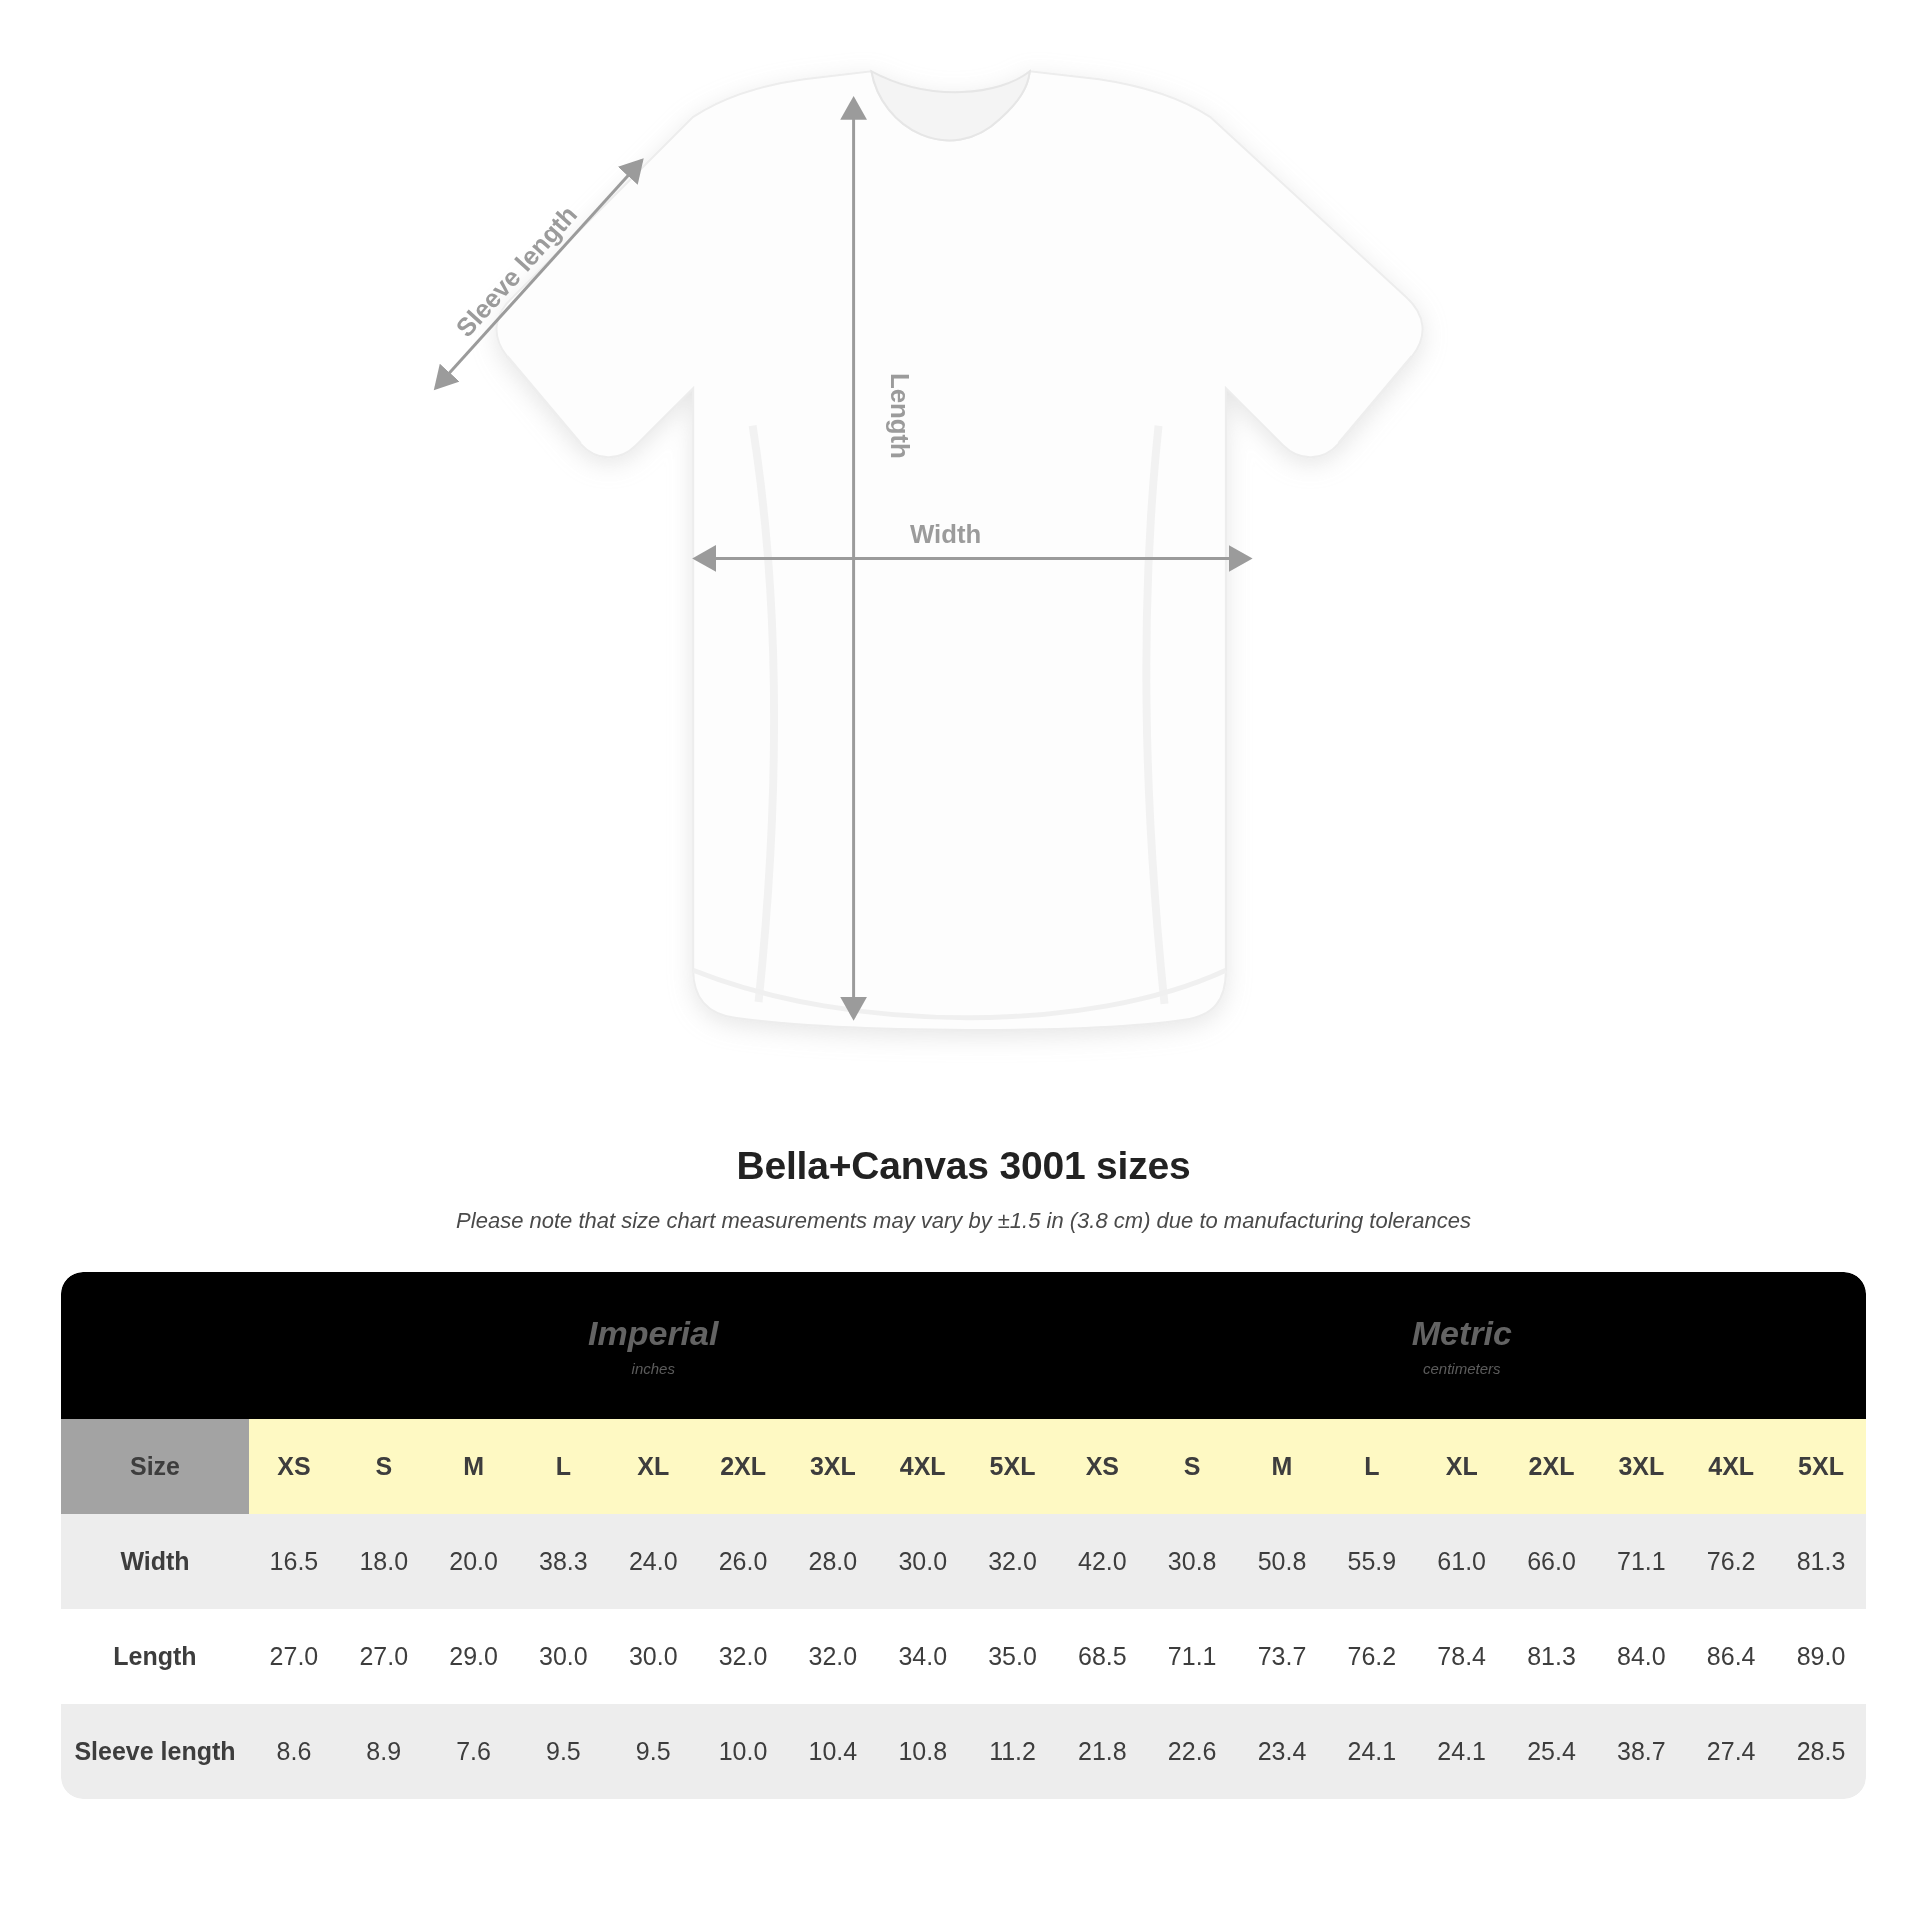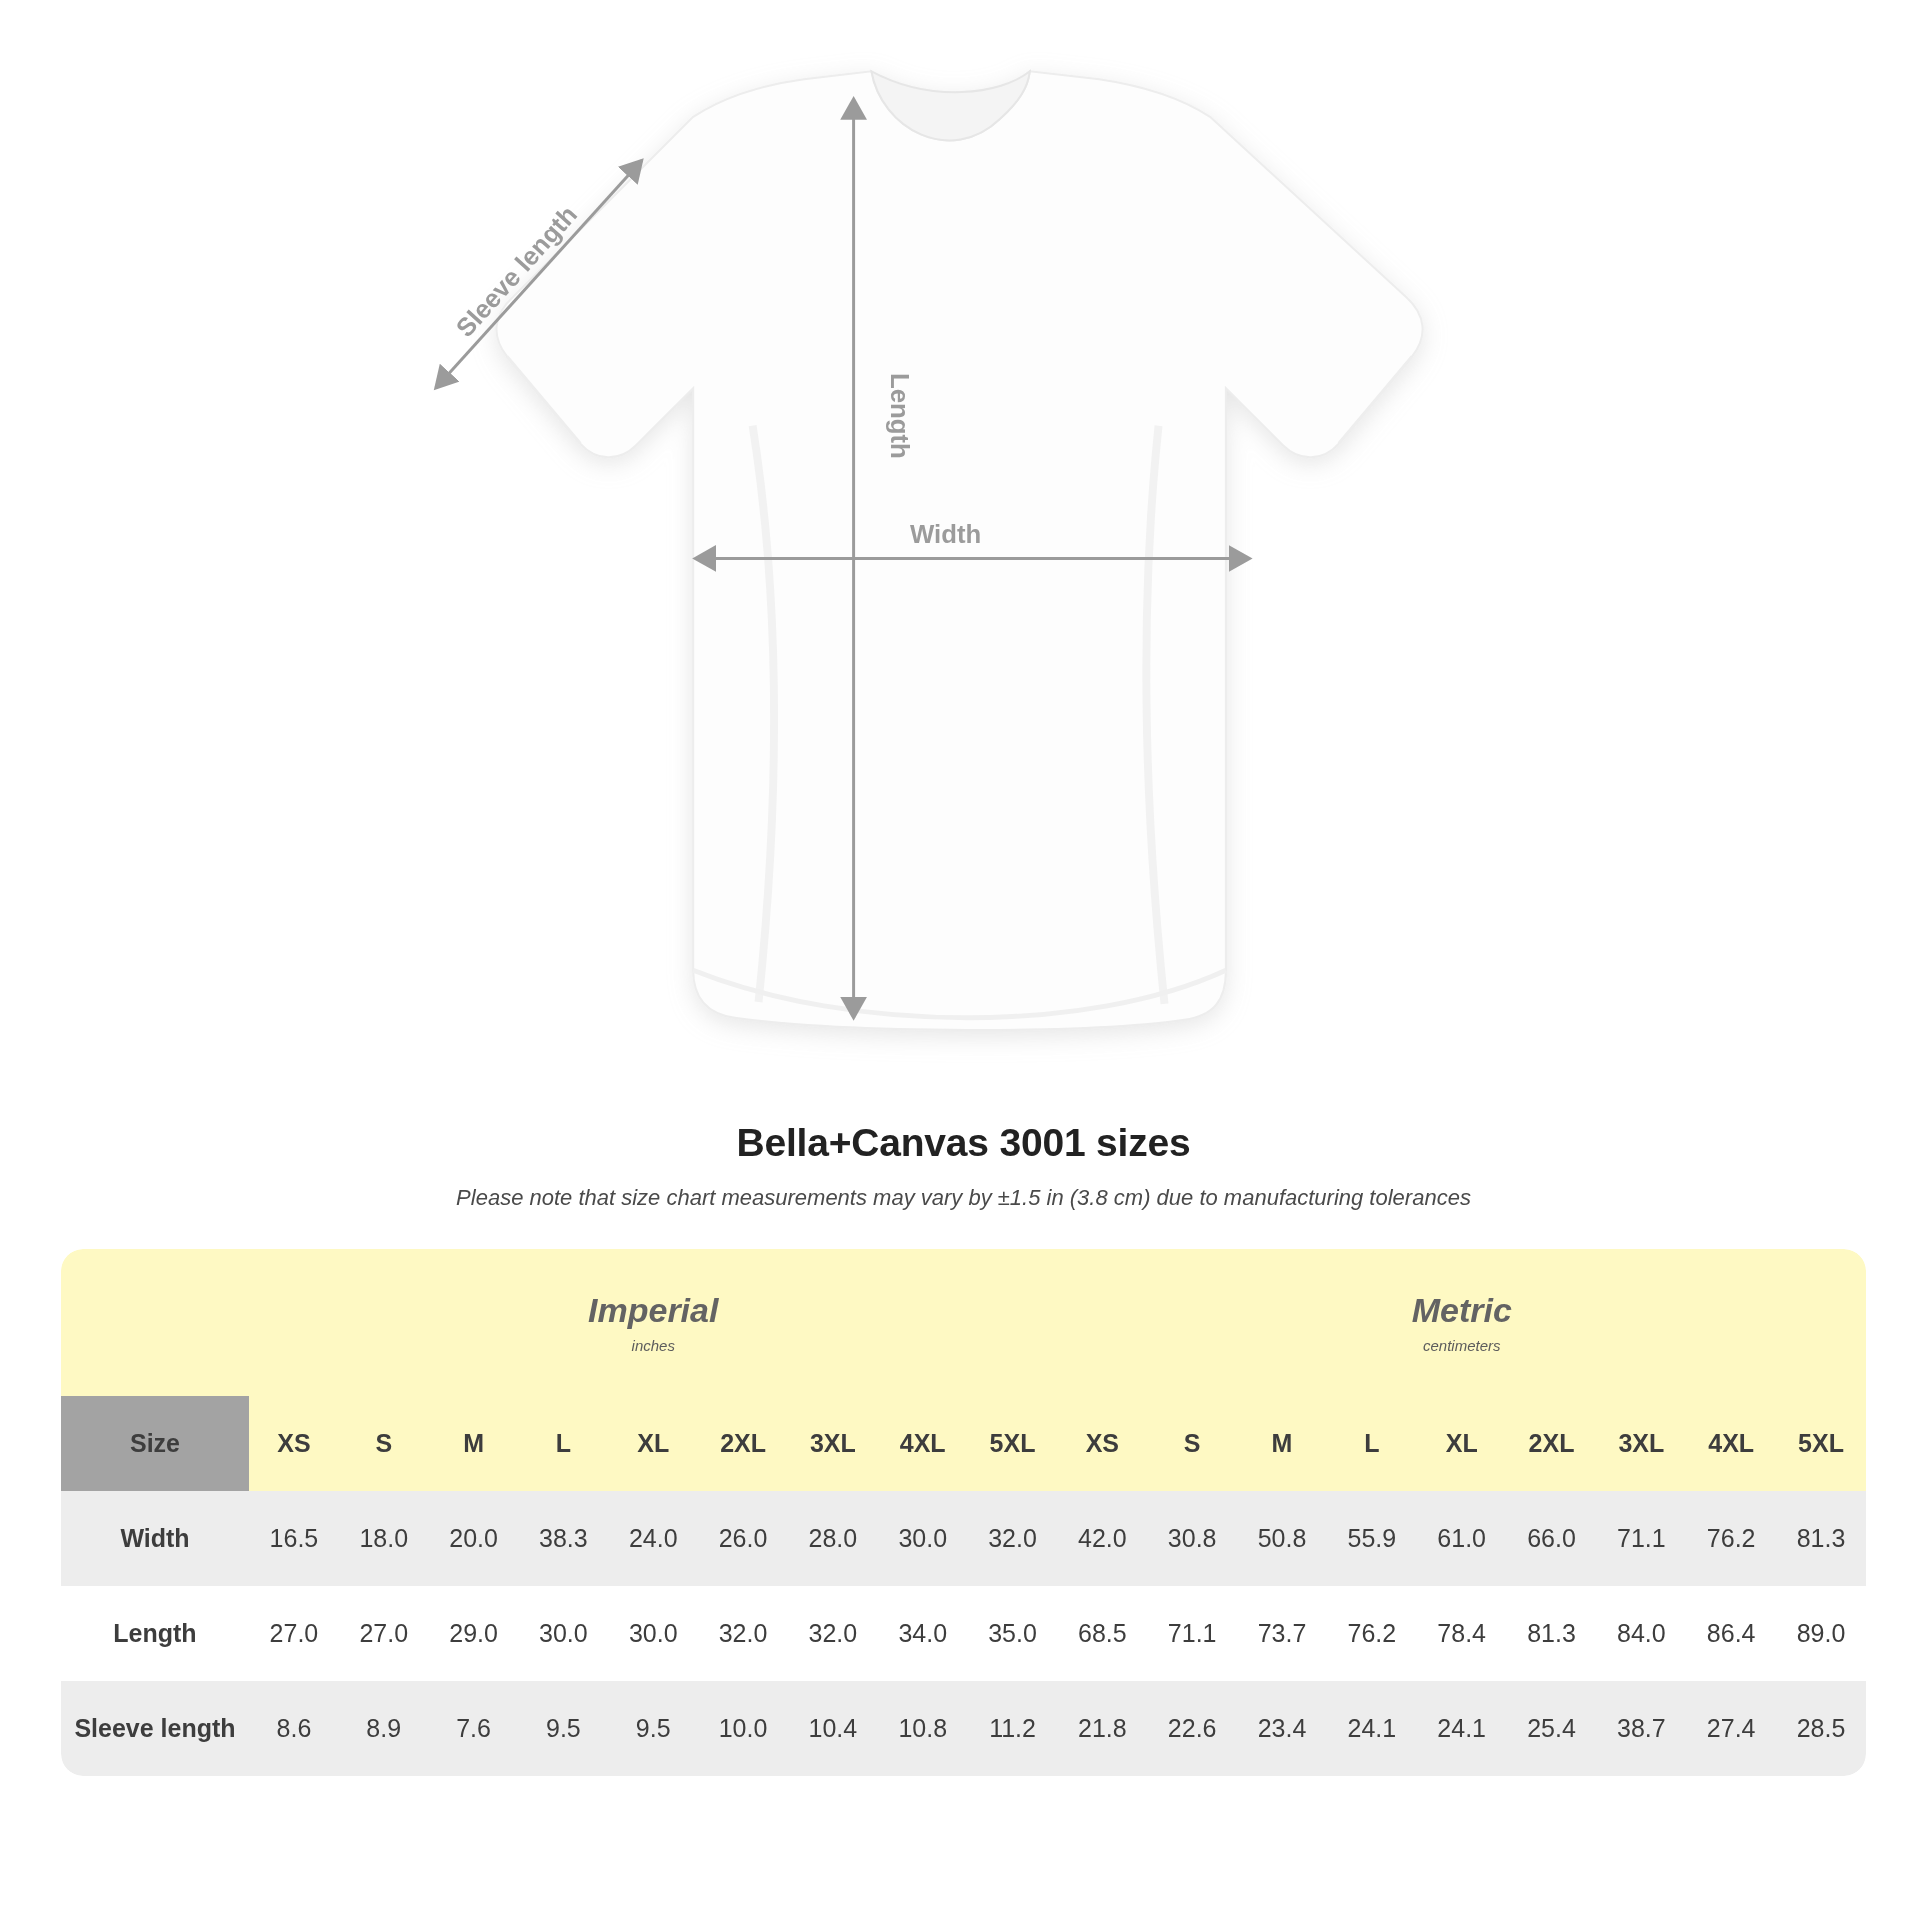--- a/index.html
+++ b/index.html
@@ -24,21 +24,21 @@
   .illustration {
     position: relative;
     width: 1927px;
     height: 1099px;
   }
   .illustration svg { display: block; }
 
   
   .title-block {
     text-align: center;
-    margin-top: 22px;
+    margin-top: 45px;
   }
   .chart-title {
     font-size: 39px;
     font-weight: bold;
     color: #222222;
     letter-spacing: -0.2px;
   }
   .chart-note {
     font-size: 22px;
     font-style: italic;
@@ -61,21 +61,21 @@
   table.size-table td, table.size-table th {
     text-align: center;
     vertical-align: middle;
     font-size: 25px;
     color: #3d3d3d;
     border: none;
   }
 
   
   .unit-row td {
-    background: #fef9c3;
+    background: #000000;
     height: 147px;
     padding: 0;
   }
   .unit-name {
     font-size: 34px;
     font-style: italic;
     font-weight: bold;
     color: #636363;
     line-height: 1.15;
   }

